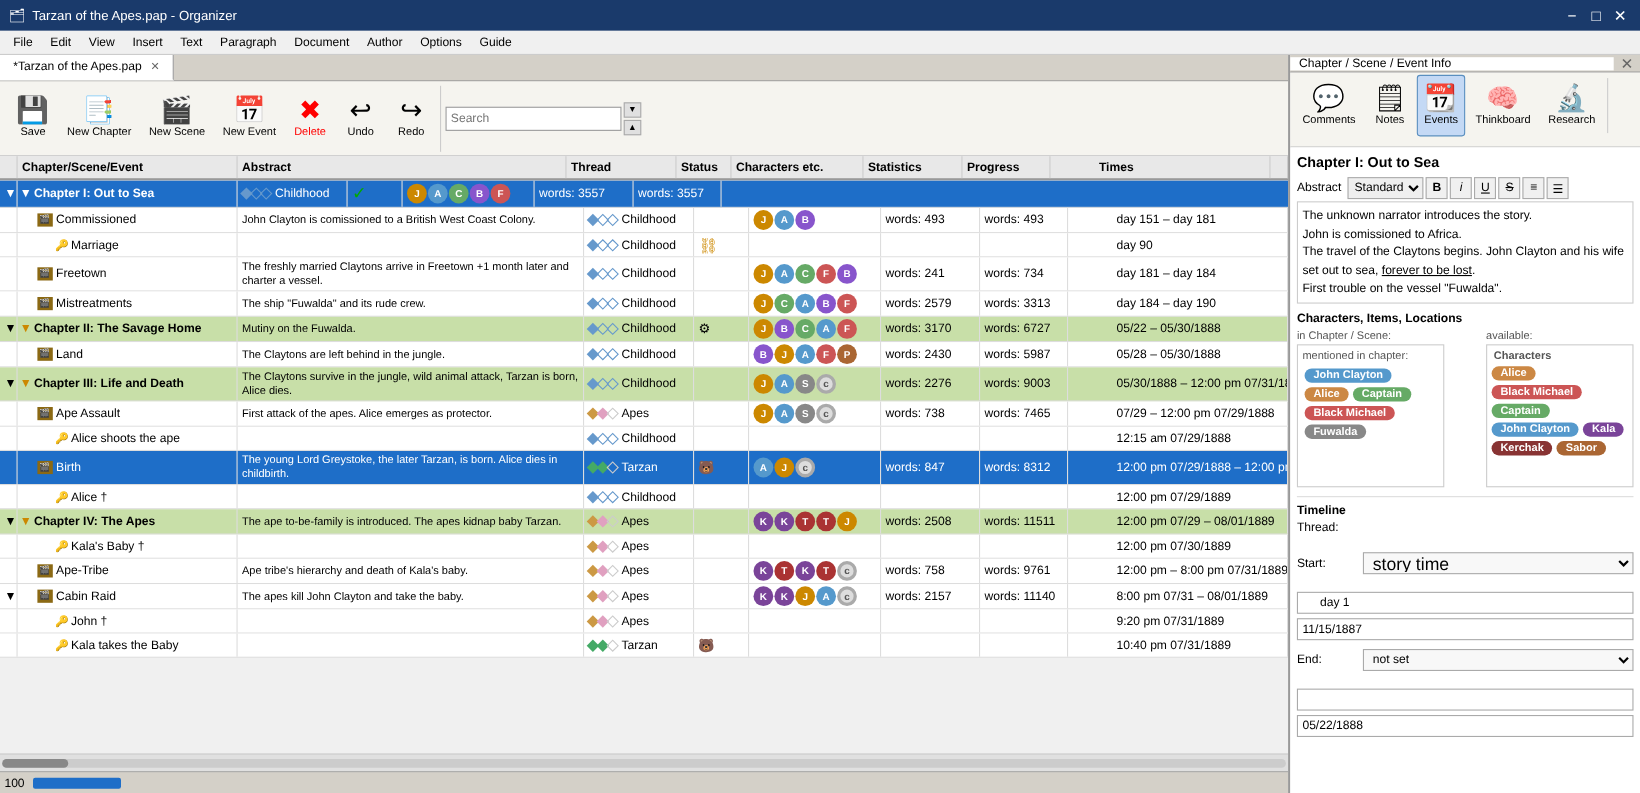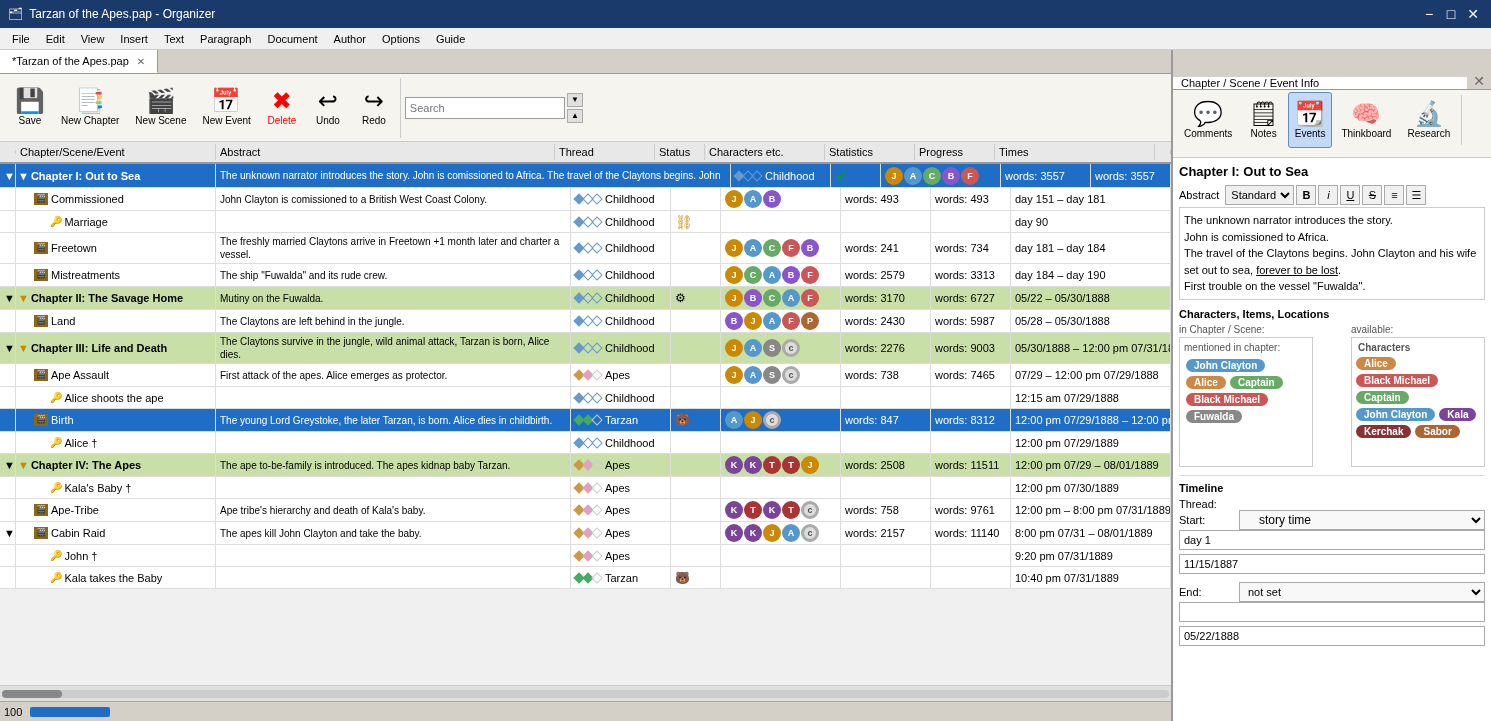--- a/index.html
+++ b/index.html
@@ -34,37 +34,37 @@
     .toolbar-btn { display: flex; flex-direction: column; align-items: center; justify-content: center; padding: 4px 6px; cursor: pointer; border: 1px solid transparent; border-radius: 3px; min-width: 44px; height: 56px; }
     .toolbar-btn.active { background: #c4d9f5; border-color: #5a8fc0; }
     .toolbar-icon { font-size: 24px; line-height: 1; }
     .toolbar-label { font-size: 10px; margin-top: 2px; text-align: center; white-space: nowrap; }
     .toolbar-search { display: flex; align-items: center; gap: 2px; }
     .toolbar-search input { width: 160px; height: 22px; border: 1px solid #999; padding: 0 4px; font-size: 11px; }
     .toolbar-search-btns { display: flex; flex-direction: column; gap: 2px; }
     .toolbar-search-btn { width: 16px; height: 14px; background: #e0e0e0; border: 1px solid #aaa; cursor: pointer; font-size: 8px; display: flex; align-items: center; justify-content: center; }
 
     
-    .col-headers { display: flex; background: #e8e8e8; border-bottom: 2px solid #999; height: 22px; flex-shrink: 0; font-size: 11px; font-weight: normal; align-items: center; }
+    .col-headers { display: flex; background: #e8e8e8; border-bottom: 2px solid #999; height: 22px; flex-shrink: 0; font-size: 11px; font-weight: bold; }
     .col-h { padding: 2px 4px; overflow: hidden; white-space: nowrap; border-right: 1px solid #ccc; display: flex; align-items: center; }
 
     
     .table-area { flex: 1; overflow-y: auto; overflow-x: hidden; }
     .table-row { display: flex; border-bottom: 1px solid #ddd; align-items: stretch; min-height: 22px; }
     .table-cell { padding: 2px 4px; overflow: hidden; white-space: nowrap; border-right: 1px solid #ddd; display: flex; align-items: center; font-size: 11px; }
     .table-cell.abstract { white-space: normal; font-size: 10px; line-height: 1.3; }
     
     
     .h-scroll-bar { height: 16px; background: #e0e0e0; border-top: 1px solid #ccc; display: flex; align-items: center; padding: 0 2px; flex-shrink: 0; }
     .h-scroll-track { flex: 1; height: 8px; background: #ccc; border-radius: 4px; position: relative; }
     .h-scroll-thumb { width: 60px; height: 8px; background: #888; border-radius: 4px; }
 
     
     .right-pane { width: 320px; flex-shrink: 0; display: flex; flex-direction: column; background: #f0f0f0; border-left: 2px solid #999; }
-    .right-tab-bar { display: flex; background: #d4d0c8; border-bottom: 1px solid #999; height: 40px; align-items: flex-end; }
+    .right-tab-bar { display: flex; background: #d4d0c8; border-bottom: 1px solid #999; height: 16px; align-items: center; }
     .right-tab-close { display: flex; align-items: center; justify-content: center; width: 24px; cursor: pointer; font-size: 14px; color: #666; margin-left: auto; }
     .organizer-toolbar { display: flex; align-items: center; background: #f5f4ef; border-bottom: 1px solid #ccc; padding: 2px 4px; height: 68px; flex-shrink: 0; flex-wrap: wrap; gap: 2px; }
     
     
     .right-content { flex: 1; overflow-y: auto; padding: 6px; background: white; }
     .right-section { margin-bottom: 8px; }
     .right-chapter-title { font-size: 13px; font-weight: bold; margin-bottom: 6px; color: #000; }
     .abstract-area { border: 1px solid #ccc; padding: 4px; min-height: 80px; font-size: 11px; line-height: 1.5; background: white; }
     .abstract-toolbar { display: flex; align-items: center; gap: 2px; margin-bottom: 2px; }
     .abstract-label { font-size: 11px; margin-right: 4px; }
@@ -75,35 +75,35 @@
     .chars-two-col { display: flex; gap: 8px; }
     .chars-col { flex: 1; }
     .chars-col-label { font-size: 10px; color: #555; margin-bottom: 2px; }
     .chars-list { border: 1px solid #ccc; min-height: 120px; padding: 4px; background: white; overflow-y: auto; }
     .chars-tag { display: inline-flex; align-items: center; border-radius: 10px; padding: 1px 8px; font-size: 10px; font-weight: bold; color: white; margin: 2px; cursor: pointer; }
     .chars-col-right { flex: 1; padding-left: 30px; }
     .chars-col-right-header { font-size: 10px; color: #555; margin-bottom: 2px; display: flex; justify-content: space-between; }
     .create-new-btn { width: 100%; margin-top: 4px; border: 1px solid #aaa; background: #f0f0f0; font-size: 11px; padding: 2px 4px; cursor: pointer; text-align: right; }
     .timeline-section { margin-top: 8px; border-top: 1px solid #ddd; padding-top: 6px; }
     .timeline-label { font-size: 11px; font-weight: bold; margin-bottom: 4px; }
-    .timeline-row { display: flex; align-items: center; margin-bottom: 0; }
+    .timeline-row { display: flex; align-items: center; margin-bottom: 16px; }
     .timeline-key { font-size: 11px; width: 60px; flex-shrink: 0; }
     .status-bar { height: 20px; background: #d4d0c8; border-top: 1px solid #aaa; display: flex; align-items: center; padding: 0 4px; font-size: 11px; gap: 8px; }
     .status-progress { width: 80px; height: 10px; background: #1e6ec8; border-radius: 2px; }
 
     
     .w-expand { width: 16px; flex-shrink: 0; }
     .w-name { width: 200px; flex-shrink: 0; }
     .w-abstract { flex: 1; min-width: 100px; }
     .w-thread { width: 100px; flex-shrink: 0; }
     .w-status { width: 50px; flex-shrink: 0; }
     .w-chars { width: 120px; flex-shrink: 0; }
     .w-stats { width: 90px; flex-shrink: 0; }
     .w-progress { width: 80px; flex-shrink: 0; }
-    .w-times { width: 160px; flex-shrink: 0; }
+    .w-times { width: 160px; flex-shrink: 0; margin-left: 40px; }
     .w-scroll { width: 16px; flex-shrink: 0; }
 
     .underline { text-decoration: underline; }
 
     
     ::-webkit-scrollbar { width: 12px; height: 12px; }
     ::-webkit-scrollbar-track { background: #f0f0f0; }
     ::-webkit-scrollbar-thumb { background: #aaa; border-radius: 2px; }
 
     .toolbar-sep { width: 1px; height: 50px; background: #ccc; margin: 0 2px; flex-shrink: 0; }
@@ -206,21 +206,20 @@
     </div>
 
     <div class="table-area" id="table-rows-container">
 
     <div class="table-row" style="background: rgb(30, 110, 200); color: white;">
           <div class="table-cell w-expand">▼</div>
           <div class="table-cell w-name" style="padding-left:2px; font-weight:bold;">
             <span style="color:white; margin-right:2px;">▼</span>
             <span>Chapter I: Out to Sea</span>
           </div>
-          <div class="table-cell w-abstract abstract">The unknown narrator introduces the story. John is comissioned to Africa. The travel of the Claytons begins. John</div>
           <div class="table-cell w-thread">
     <span style="display:inline-block;width:8px;height:8px;background:#6699cc;transform:rotate(45deg);margin-right:1px;flex-shrink:0;"></span>
     <span style="display:inline-block;width:8px;height:8px;background:transparent;border:1px solid #6699cc;transform:rotate(45deg);margin-right:1px;flex-shrink:0;"></span>
     <span style="display:inline-block;width:8px;height:8px;background:transparent;border:1px solid #6699cc;transform:rotate(45deg);margin-right:4px;flex-shrink:0;"></span>
     <span>Childhood</span>
   </div>
           <div class="table-cell w-status">
             <span style="color:#00aa00;font-size:16px;">✓</span>
           </div>
           <div class="table-cell w-chars" style="flex-wrap:wrap;">
@@ -724,30 +723,30 @@
       <div class="timeline-section">
         <div class="timeline-label">Timeline</div>
 
         <div class="timeline-row">
           <span class="timeline-key">Thread:</span>
         </div>
 
         <div class="timeline-row">
           <span class="timeline-key">Start:</span>
           <div style="flex:1; position:relative;">
-            <select style="width:100%; font-size:12px; border:1px solid #aaa; padding:1px 15px; height:20px; background:#f8f8f8;">
+            <select style="width:100%; font-size:16px; border:1px solid #aaa; padding:1px 4px; height:20px; background:#f8f8f8;">
               <option>story time</option>
               <option>day 1</option>
               <option>custom</option>
             </select>
           </div>
         </div>
 
         <div style="margin-bottom:4px;">
-          <input type="text" style="width: 100%; font-size: 11px; border: 1px solid rgb(170, 170, 170); padding: 1px 4px; height: 20px;" value="day 1">
+          <input type="text" style="width: 100%; font-size: 11px; border: 1px solid rgb(170, 170, 170); padding: 1px 20px; height: 20px;" value="day 1">
         </div>
         <div style="margin-bottom:8px;">
           <input type="text" style="width: 100%; font-size: 11px; border: 1px solid rgb(170, 170, 170); padding: 1px 4px; height: 20px;" value="11/15/1887">
         </div>
 
         <div class="timeline-row">
           <span class="timeline-key">End:</span>
           <div style="flex:1; position:relative;">
             <select style="width:100%; font-size:11px; border:1px solid #aaa; padding:1px 4px; height:20px; background:#f8f8f8;">
               <option>not set</option>

